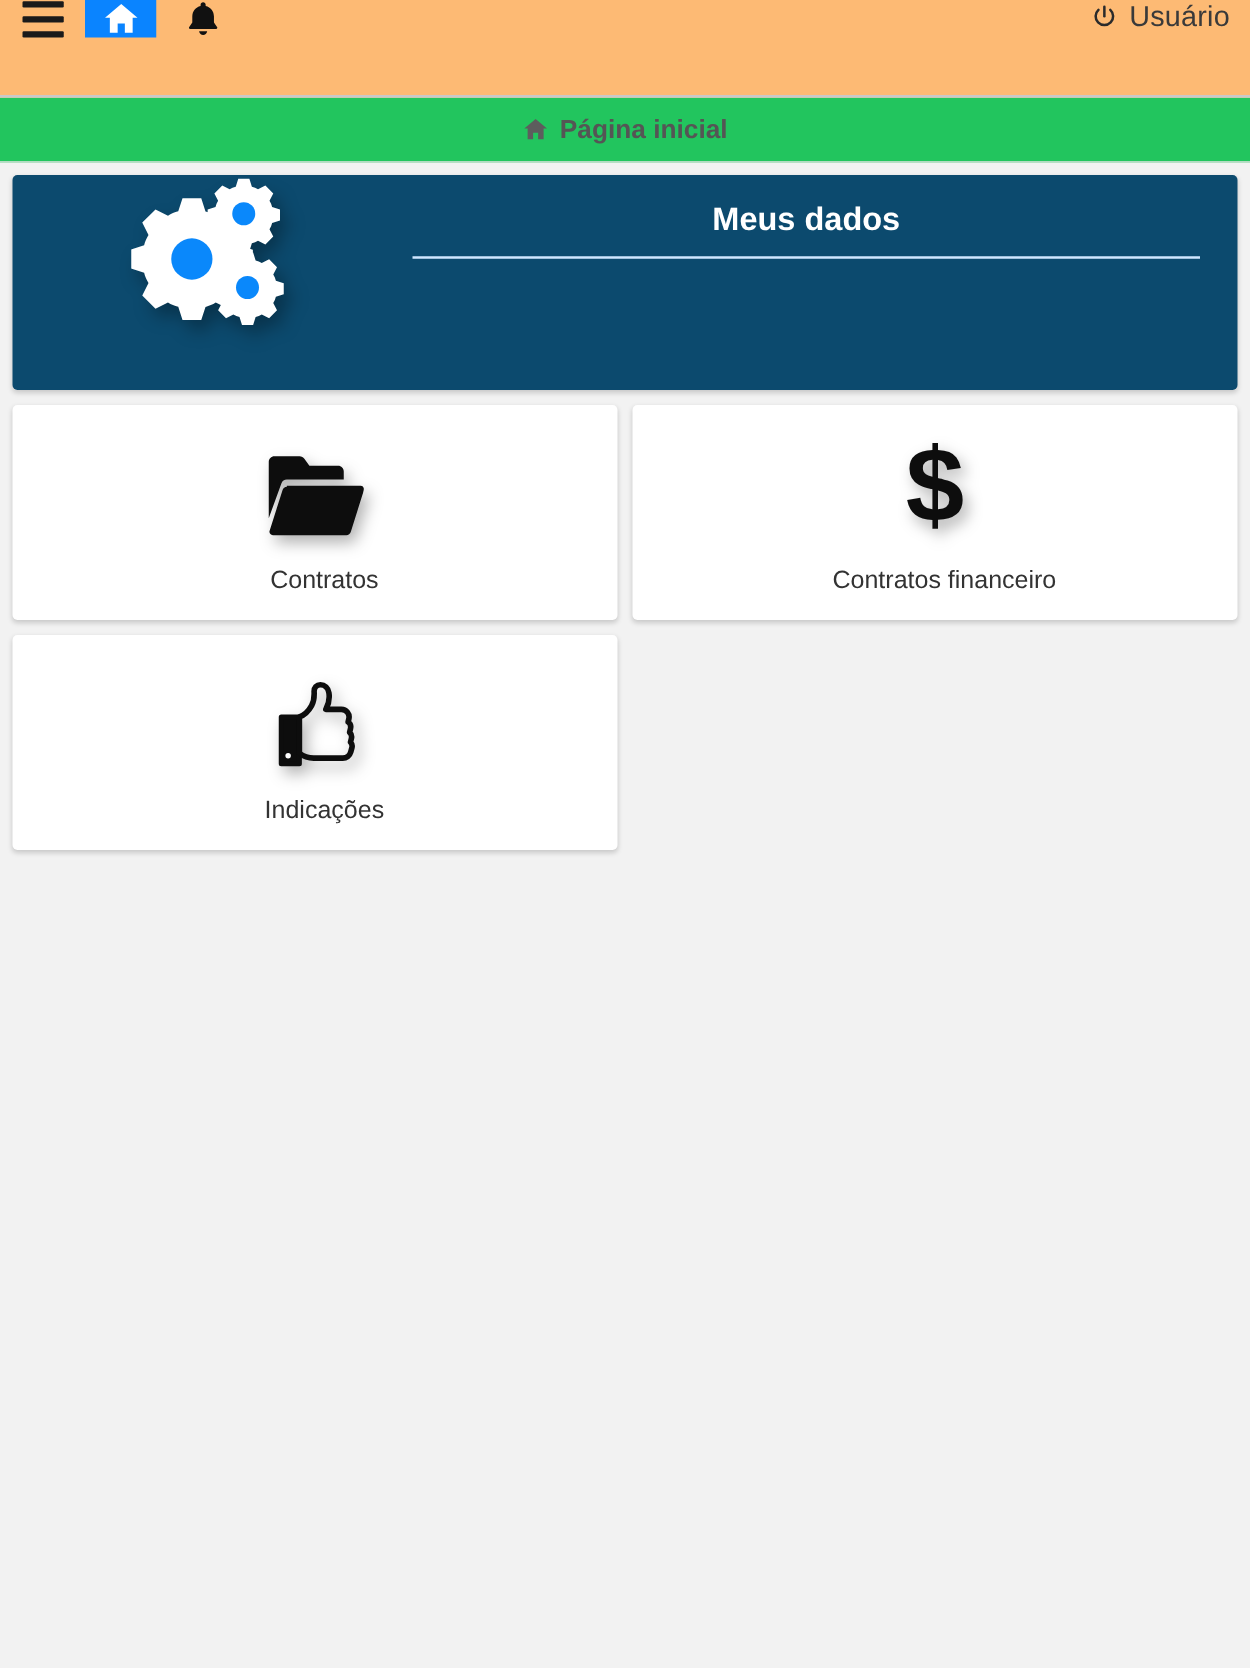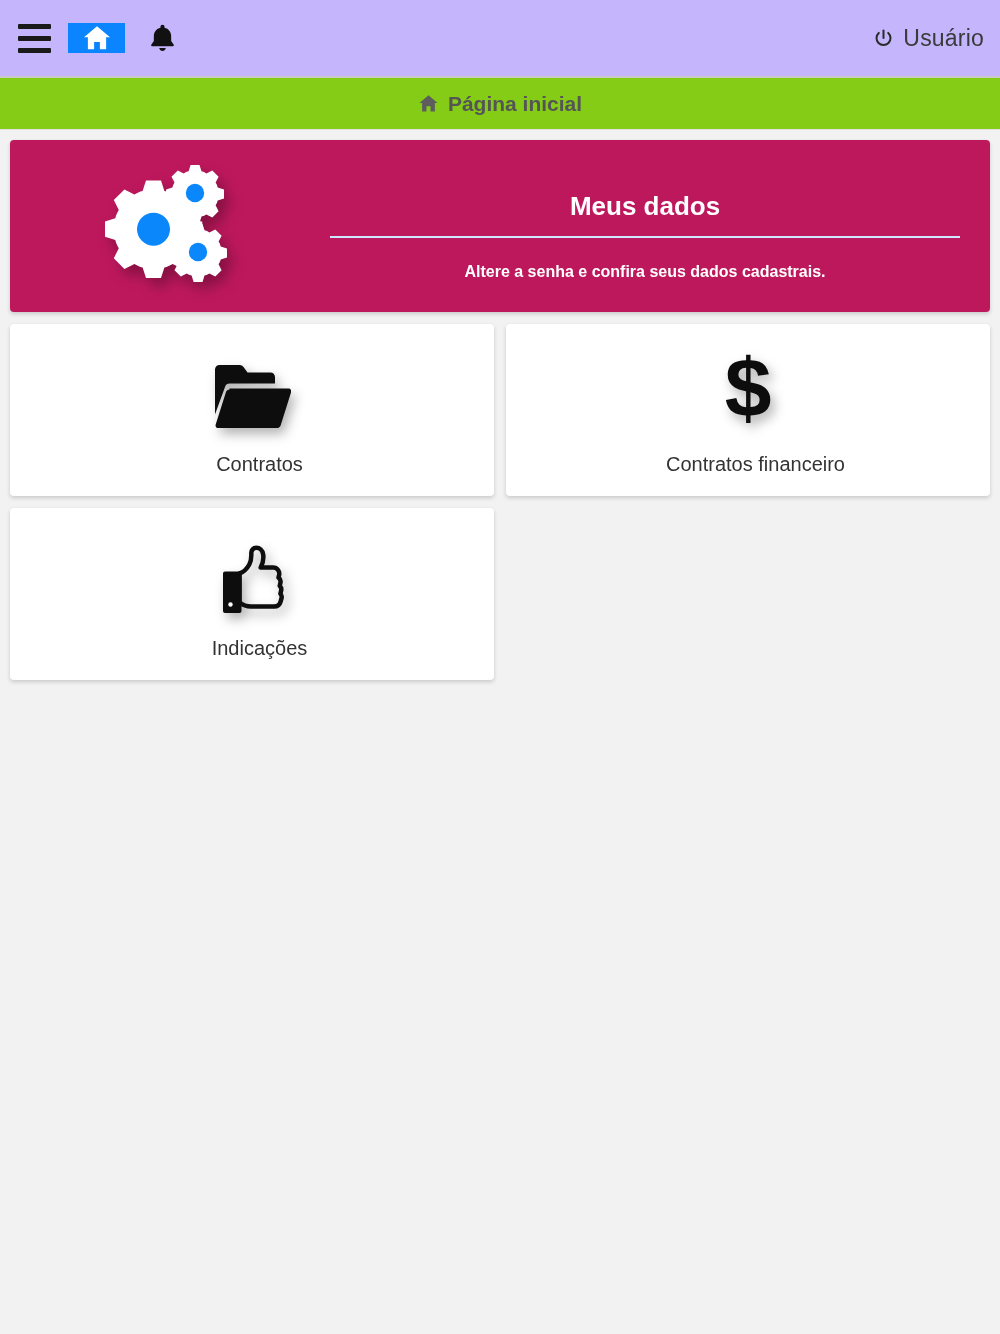--- a/index.html
+++ b/index.html
@@ -9,24 +9,24 @@
     height: 1334px;
     background: #f2f2f2;
     font-family: "Liberation Sans", sans-serif;
     overflow: hidden;
   }
 
   
   .topbar {
     position: relative;
     height: 78px;
-    background: #c4b5fd;
+    background: #fdba74;
     border-bottom: 2px solid #c9c9c9;
     display: flex;
-    align-items: center;
+    align-items: flex-start;
   }
   .tb-left { display: flex; align-items: stretch; }
 
   .hamburger {
     width: 68px;
     display: flex;
     flex-direction: column;
     align-items: center;
     justify-content: center;
     gap: 7px;
@@ -70,21 +70,21 @@
   .tb-right svg { width: 21px; height: 21px; display: block; }
   .user-label {
     font-size: 23px;
     color: #3a3a3a;
     letter-spacing: .2px;
   }
 
   
   .breadcrumb {
     height: 52px;
-    background: #84cc16;
+    background: #22c55e;
     border-bottom: 1px solid #e2e2e2;
     display: flex;
     align-items: center;
     justify-content: center;
     gap: 9px;
   }
   .breadcrumb svg { width: 21px; height: 21px; display: block; }
   .breadcrumb-text {
     font-size: 21px;
     font-weight: bold;
@@ -96,24 +96,24 @@
 
   .card {
     border-radius: 4px;
     box-shadow: 0 2px 4px rgba(0,0,0,.17);
     margin-bottom: 12px;
     overflow: hidden;
   }
 
   
   .card-wide {
-    background: #be185d;
+    background: #0c4a6e;
     height: 172px;
     display: flex;
-    align-items: center;
+    align-items: flex-start;
     cursor: pointer;
   }
   .card-wide .icon-col {
     width: 320px;
     display: flex;
     align-items: center;
     justify-content: center;
   }
   .card-wide .body-col {
     flex: 1;
@@ -230,21 +230,20 @@
           <path d="M94.5 3.0l2.0 6.3c1.7.4 3.4 1.1 4.9 2.1l5.9-3.0 6.3 6.3-3.0 5.9c1.0 1.5 1.7 3.1 2.1 4.9l6.3 2.0v8.9l-6.3 2.0c-.4 1.7-1.1 3.4-2.1 4.9l3.0 5.9-6.3 6.3-5.9-3.0c-1.5 1.0-3.1 1.7-4.9 2.1l-2.0 6.3h-8.9l-2.0-6.3c-1.7-.4-3.4-1.1-4.9-2.1l-5.9 3.0-6.3-6.3 3.0-5.9c-1.0-1.5-1.7-3.1-2.1-4.9l-6.3-2.0v-8.9l6.3-2.0c.4-1.7 1.1-3.4 2.1-4.9l-3.0-5.9 6.3-6.3 5.9 3.0c1.5-1.0 3.1-1.7 4.9-2.1l2.0-6.3z"></path>
           <circle cx="90.0" cy="31.0" r="9.2" fill="#0a88fb"></circle>
 
           <path d="M97.5 62.0l2.0 6.3c1.7.4 3.4 1.1 4.9 2.1l5.9-3.0 6.3 6.3-3.0 5.9c1.0 1.5 1.7 3.1 2.1 4.9l6.3 2.0v8.9l-6.3 2.0c-.4 1.7-1.1 3.4-2.1 4.9l3.0 5.9-6.3 6.3-5.9-3.0c-1.5 1.0-3.1 1.7-4.9 2.1l-2.0 6.3h-8.9l-2.0-6.3c-1.7-.4-3.4-1.1-4.9-2.1l-5.9 3.0-6.3-6.3 3.0-5.9c-1.0-1.5-1.7-3.1-2.1-4.9l-6.3-2.0v-8.9l6.3-2.0c.4-1.7 1.1-3.4 2.1-4.9l-3.0-5.9 6.3-6.3 5.9 3.0c1.5-1.0 3.1-1.7 4.9-2.1l2.0-6.3z"></path>
           <circle cx="93.0" cy="90.0" r="9.2" fill="#0a88fb"></circle>
         </svg>
       </span>
     </div>
     <div class="body-col">
       <div class="c-title">Meus dados</div>
-      <div class="c-desc">Altere a senha e confira seus dados cadastrais.</div>
     </div>
   </div>
 
   <div class="row">
 
     <div class="card card-small">
       <div class="sm-icon">
         <span>
           <svg width="78" height="68" viewBox="0 0 78 68" fill="#0d0d0d" aria-hidden="true">
             <path d="M2 6.5C2 4.0 4.0 2 6.5 2h20.2c1.5 0 2.9.7 3.8 2.0l4.0 5.6h23.0c2.5 0 4.5 2.0 4.5 4.5v6.5H16.5c-2.0 0-3.8 1.2-4.4 3.1L2 51.5z"></path>

